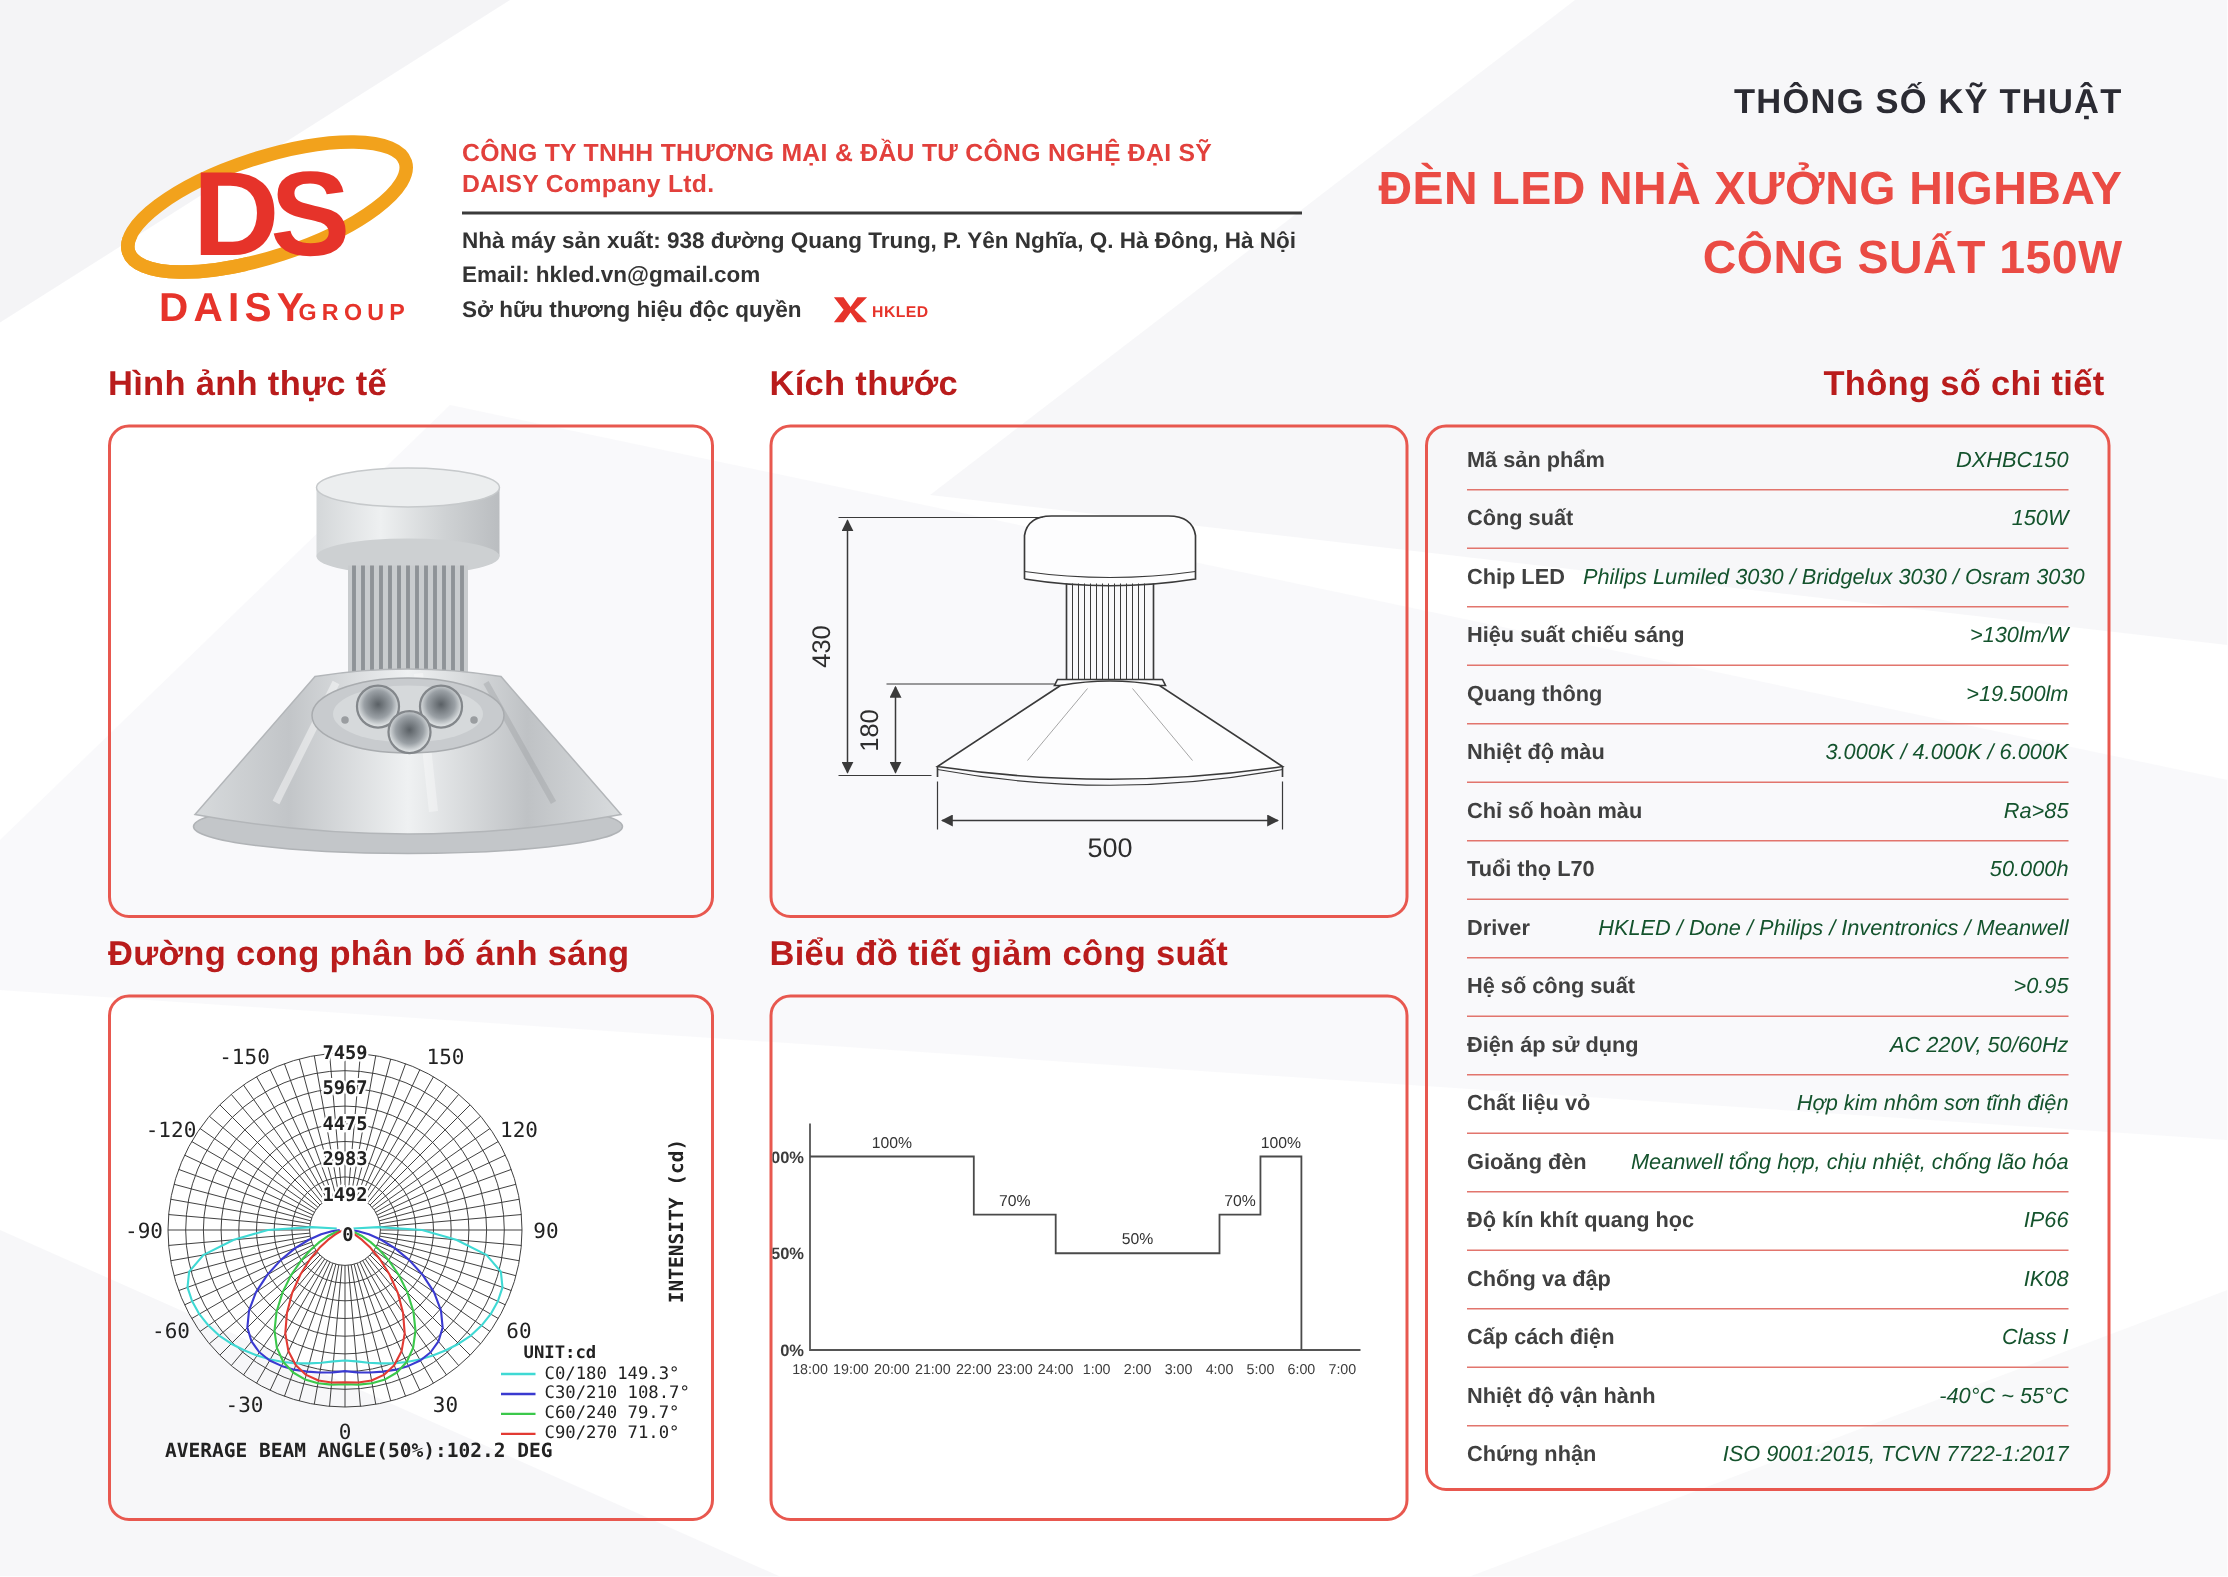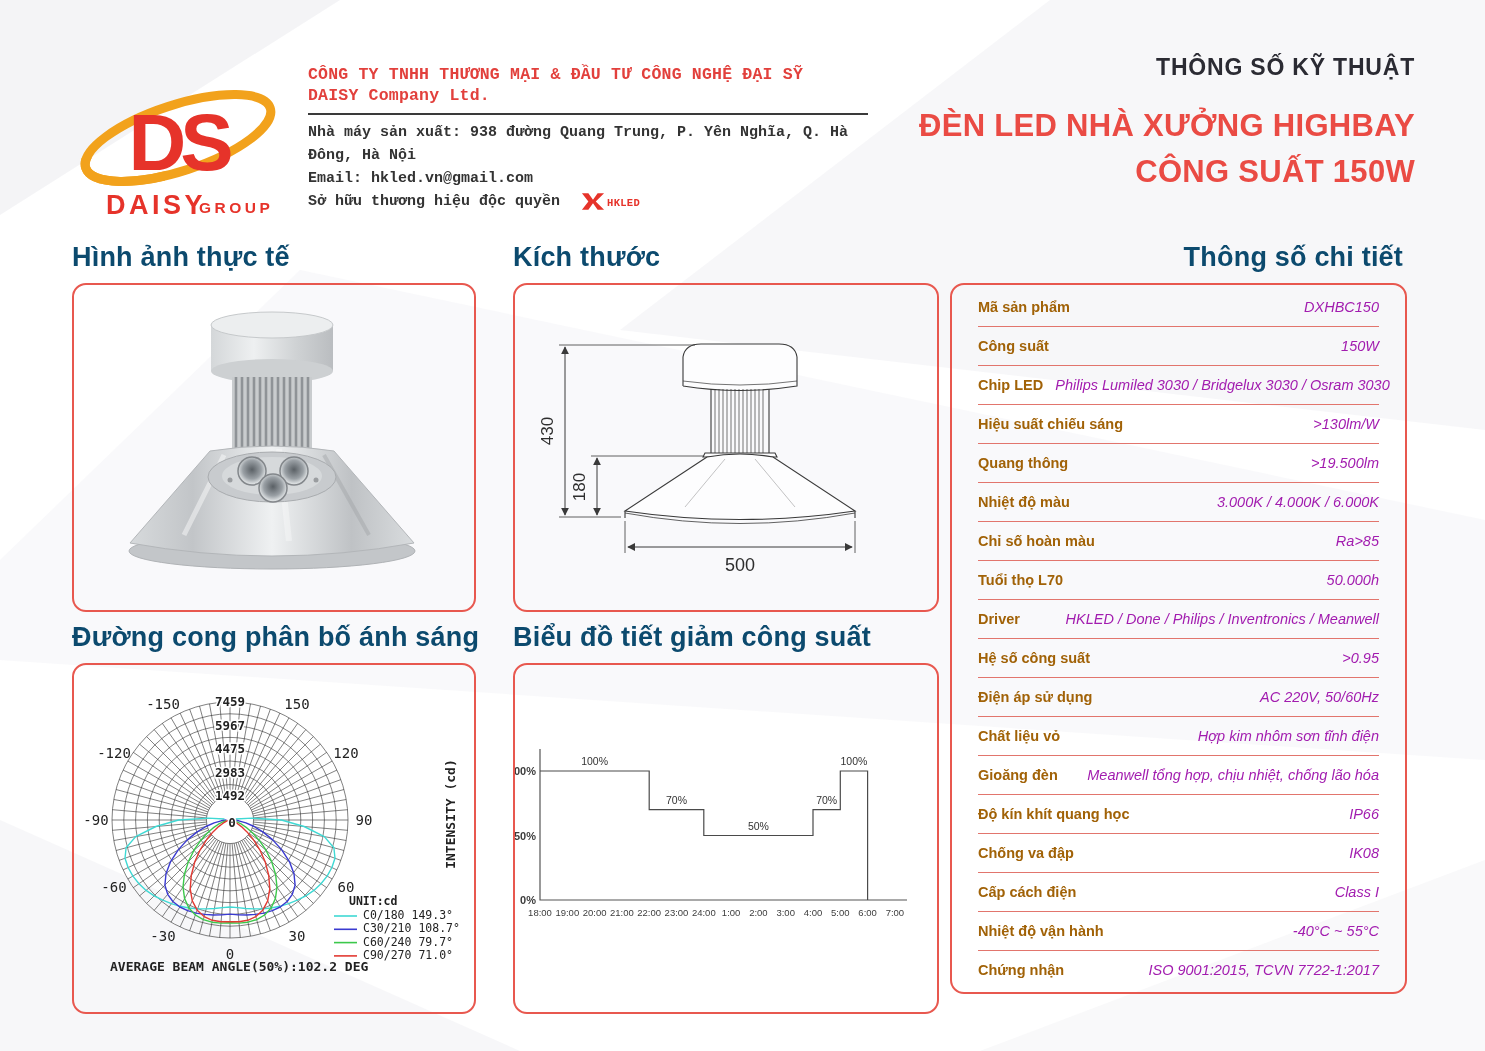--- a/index.html
+++ b/index.html
@@ -8,44 +8,44 @@
     background:#ffffff;
     font-family:"Liberation Sans","DejaVu Sans",sans-serif;
     color:#2c2c33;
   }
   .abs{position:absolute;}
   svg text{font-family:"Liberation Sans","DejaVu Sans",sans-serif;}
   svg text.mono{font-family:"DejaVu Sans Mono","Liberation Mono",monospace;}
 
   
   .logo-wrap{left:73px;top:80px;width:220px;height:145px;}
-  .company{left:308px;top:64px;width:566px;font-family:Liberation Mono, monospace;}
+  .company{left:308px;top:92px;width:566px;}
   .company .cname{color:#e2403c;font-size:16.5px;font-weight:bold;line-height:21px;letter-spacing:.2px;}
   .company .divider{border:none;border-top:2px solid #3a3a3a;margin:7px 0 6px 0;width:560px;}
   .company .info{font-size:15px;font-weight:bold;color:#333;line-height:23px;}
   .company .tm-line{display:flex;align-items:center;gap:21px;}
   .hk-mark{display:inline-flex;align-items:center;gap:2px;}
   .hk-mark .hk-text{color:#e6332a;font-size:10.5px;font-weight:bold;letter-spacing:.3px;transform:translateY(2px);}
   .titles{right:70px;top:54px;width:640px;text-align:right;}
   .doc-title{font-size:23px;font-weight:bold;color:#2b2b33;letter-spacing:.8px;}
   .prod-title{font-size:31px;font-weight:bold;color:#ea4b44;letter-spacing:.3px;}
   .prod-title.l1{margin-top:27px;}
   .prod-title.l2{margin-top:10px;}
 
   
-  .sec-title{font-size:27px;font-weight:bold;color:#0c4a6e;letter-spacing:.2px;}
+  .sec-title{font-size:23px;font-weight:bold;color:#b91c1c;letter-spacing:.2px;}
   .box{position:absolute;border:2px solid #e8584f;border-radius:14px;background:transparent;}
 
   
   .spec-rows{position:absolute;inset:0;display:flex;flex-direction:column;padding:3px 0;}
   .spec-row{flex:1;display:flex;justify-content:space-between;align-items:center;
             margin:0 26px;border-bottom:1px solid #e2756d;gap:12px;}
   .spec-row:last-child{border-bottom:none;}
-  .spec-label{font-size:14.5px;font-weight:bold;color:#a16207;white-space:nowrap;}
-  .spec-value{font-size:14.5px;font-style:italic;color:#a21caf;text-align:right;white-space:nowrap;}
+  .spec-label{font-size:14.5px;font-weight:bold;color:#404040;white-space:nowrap;}
+  .spec-value{font-size:14.5px;font-style:italic;color:#14532d;text-align:right;white-space:nowrap;}
 </style>
 </head>
 <body>
 
 <svg class="abs" width="1485" height="1051" style="left:0;top:0;">
   <polygon points="0,0 340,0 0,215" fill="#f0f0f3" opacity="0.75"></polygon>
   <polygon points="1050,0 1485,0 1485,430 620,330" fill="#f2f2f5" opacity="0.6"></polygon>
   <polygon points="300,270 1485,520 1485,760 0,660 0,560" fill="#f4f4f7" opacity="0.5"></polygon>
   <polygon points="0,1051 0,820 520,1051" fill="#f1f1f4" opacity="0.55"></polygon>
   <polygon points="1485,1051 1485,860 980,1051" fill="#f3f3f6" opacity="0.5"></polygon>

